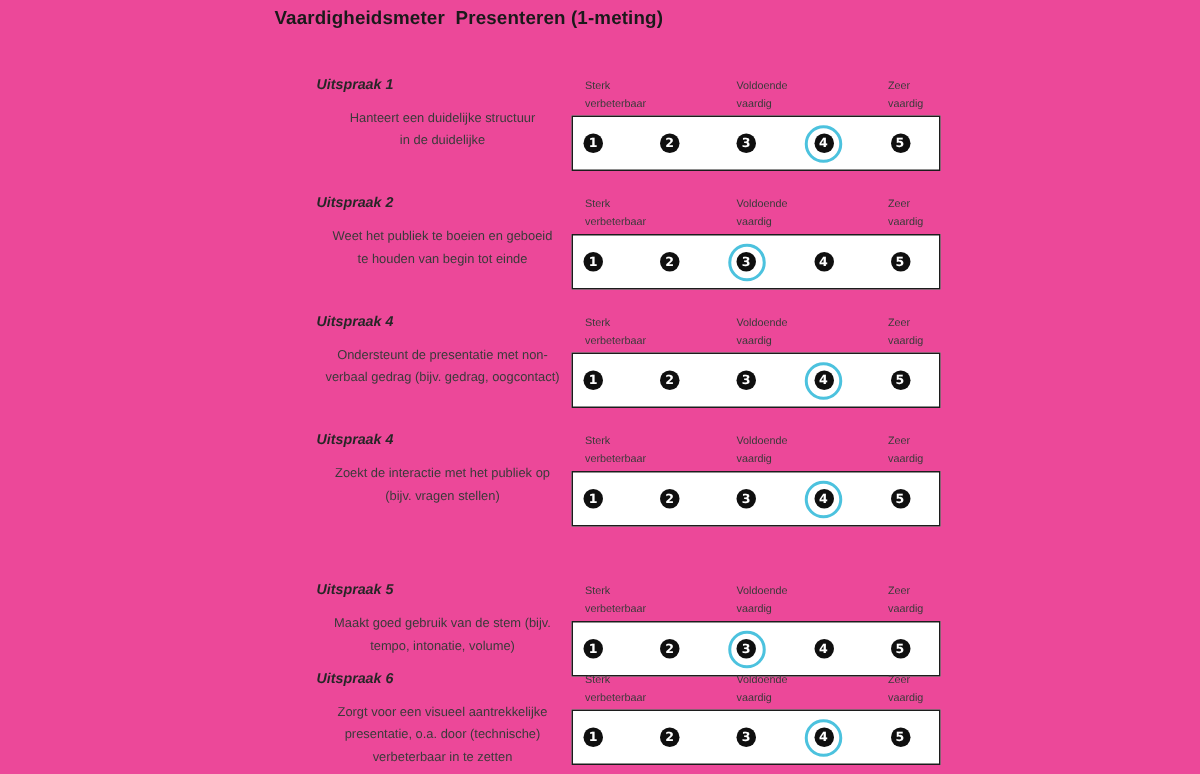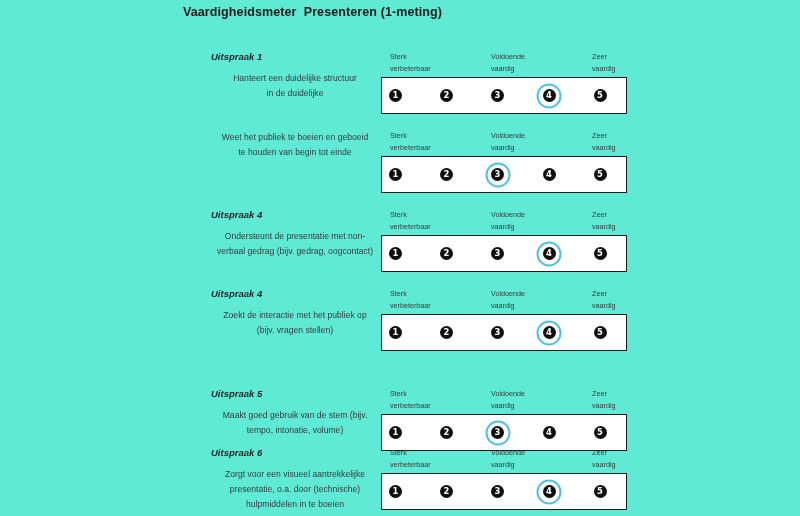--- a/index.html
+++ b/index.html
@@ -6,21 +6,21 @@
   html, body {
     margin: 0; padding: 0;
     width: 800px; height: 516px;
     background: #ffffff;
     font-family: "Liberation Sans", sans-serif;
     overflow: hidden;
   }
   #page {
     position: relative;
     width: 800px; height: 516px;
-    background: #5eead4;
+    background: #ec4899;
   }
   .title {
     position: absolute;
     left: 183px; top: 5px;
     font-size: 12.5px;
     font-weight: bold;
     color: #1a1a1a;
     letter-spacing: 0.1px;
     white-space: pre;
   }
@@ -154,20 +154,21 @@
             </div>
             <div class="opt" style="left: 218px;">
               <span class="ring"></span>
               <span class="disc">5</span>
             </div>
           </div>
         </div>
       </div>
       <div class="row" style="top: 130px;">
         <div class="stmt">
+          <div class="stmt-label">Uitspraak 2</div>
           <div class="stmt-line">Weet het publiek te boeien en geboeid</div>
           <div class="stmt-line">te houden van begin tot einde</div>
         </div>
         <div class="scale">
           <div class="scale-heads">
             <div class="scale-head h1">
               <div>Sterk</div>
               <div>verbeterbaar</div>
             </div>
             <div class="scale-head h2">
@@ -336,21 +337,21 @@
               <span class="disc">5</span>
             </div>
           </div>
         </div>
       </div>
       <div class="row" style="top: 447px;">
         <div class="stmt">
           <div class="stmt-label">Uitspraak 6</div>
           <div class="stmt-line">Zorgt voor een visueel aantrekkelijke</div>
           <div class="stmt-line">presentatie, o.a. door (technische)</div>
-          <div class="stmt-line">hulpmiddelen in te boeien</div>
+          <div class="stmt-line">verbeterbaar in te zetten</div>
         </div>
         <div class="scale">
           <div class="scale-heads">
             <div class="scale-head h1">
               <div>Sterk</div>
               <div>verbeterbaar</div>
             </div>
             <div class="scale-head h2">
               <div>Voldoende</div>
               <div>vaardig</div>

